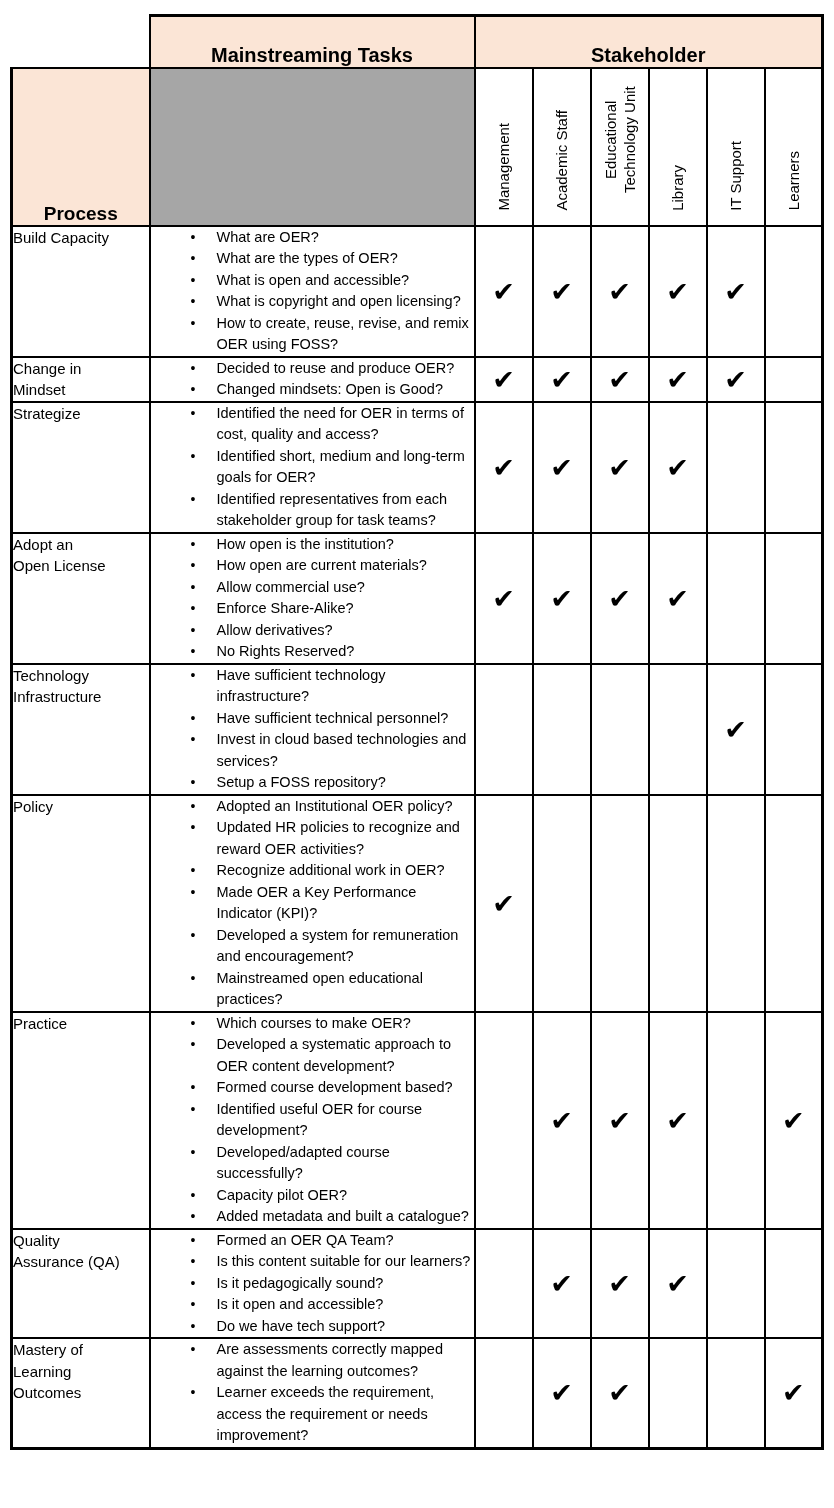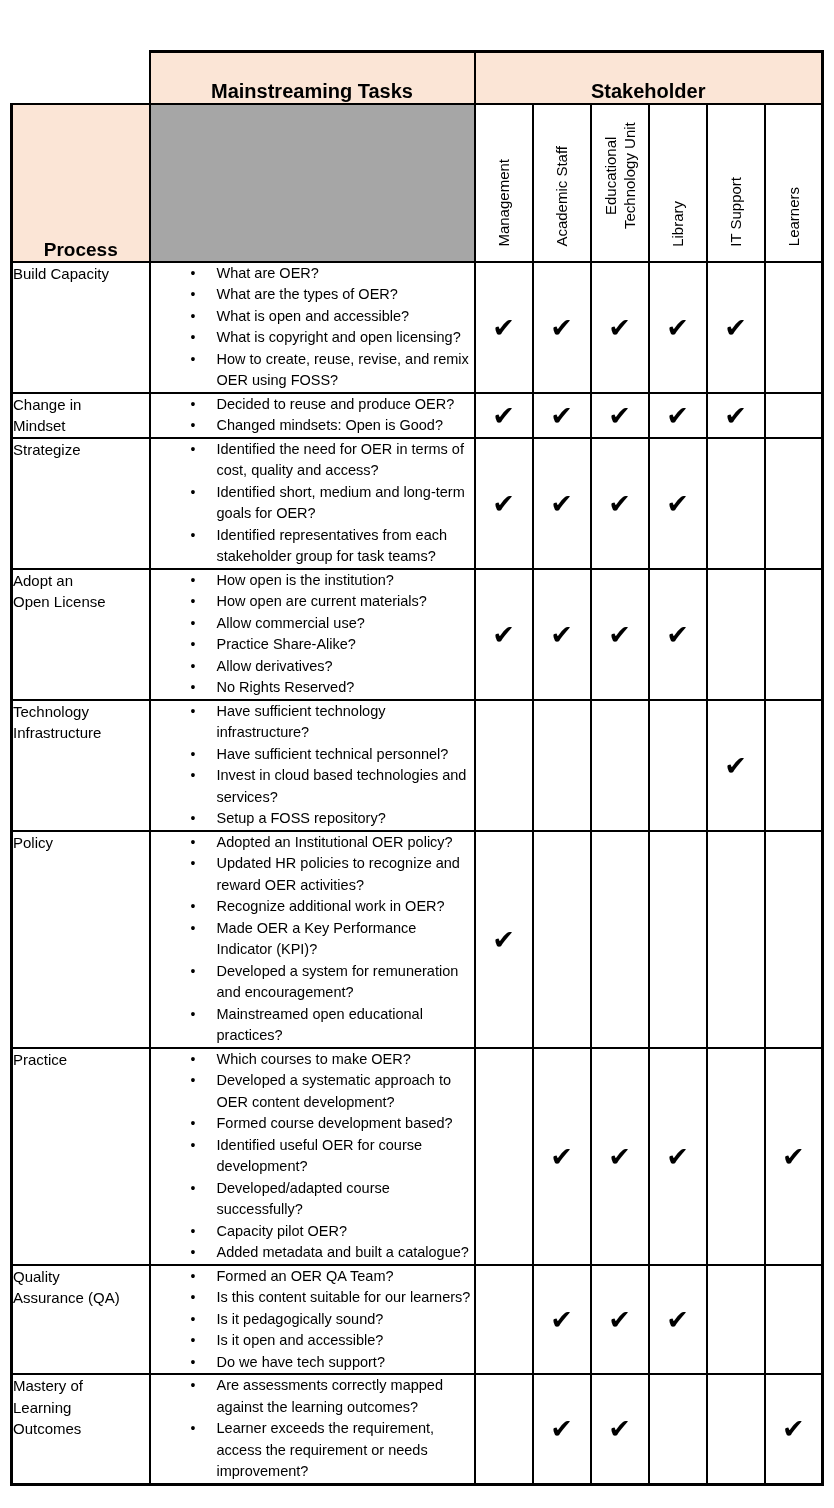--- a/index.html
+++ b/index.html
@@ -7,21 +7,20 @@
     padding: 0;
     background: #ffffff;
     width: 834px;
     height: 1508px;
     overflow: hidden;
     font-family: "Liberation Sans", sans-serif;
     color: #000000;
   }
   .page {
     padding: 14px 0 17px 10px;
-    margin-top: 36px;
   }
   table.oer {
     border-collapse: collapse;
     table-layout: fixed;
   }
   table.oer td, table.oer th {
     padding: 0;
   }
   
   .b { border: 2px solid #000; }
@@ -221,21 +220,21 @@
             <div class="task">
               <span class="bullet">•</span>
               <span class="txt">How open are current materials?</span>
             </div>
             <div class="task">
               <span class="bullet">•</span>
               <span class="txt">Allow commercial use?</span>
             </div>
             <div class="task">
               <span class="bullet">•</span>
-              <span class="txt">Practice Share-Alike?</span>
+              <span class="txt">Enforce Share-Alike?</span>
             </div>
             <div class="task">
               <span class="bullet">•</span>
               <span class="txt">Allow derivatives?</span>
             </div>
             <div class="task">
               <span class="bullet">•</span>
               <span class="txt">No Rights Reserved?</span>
             </div>
           </td>

